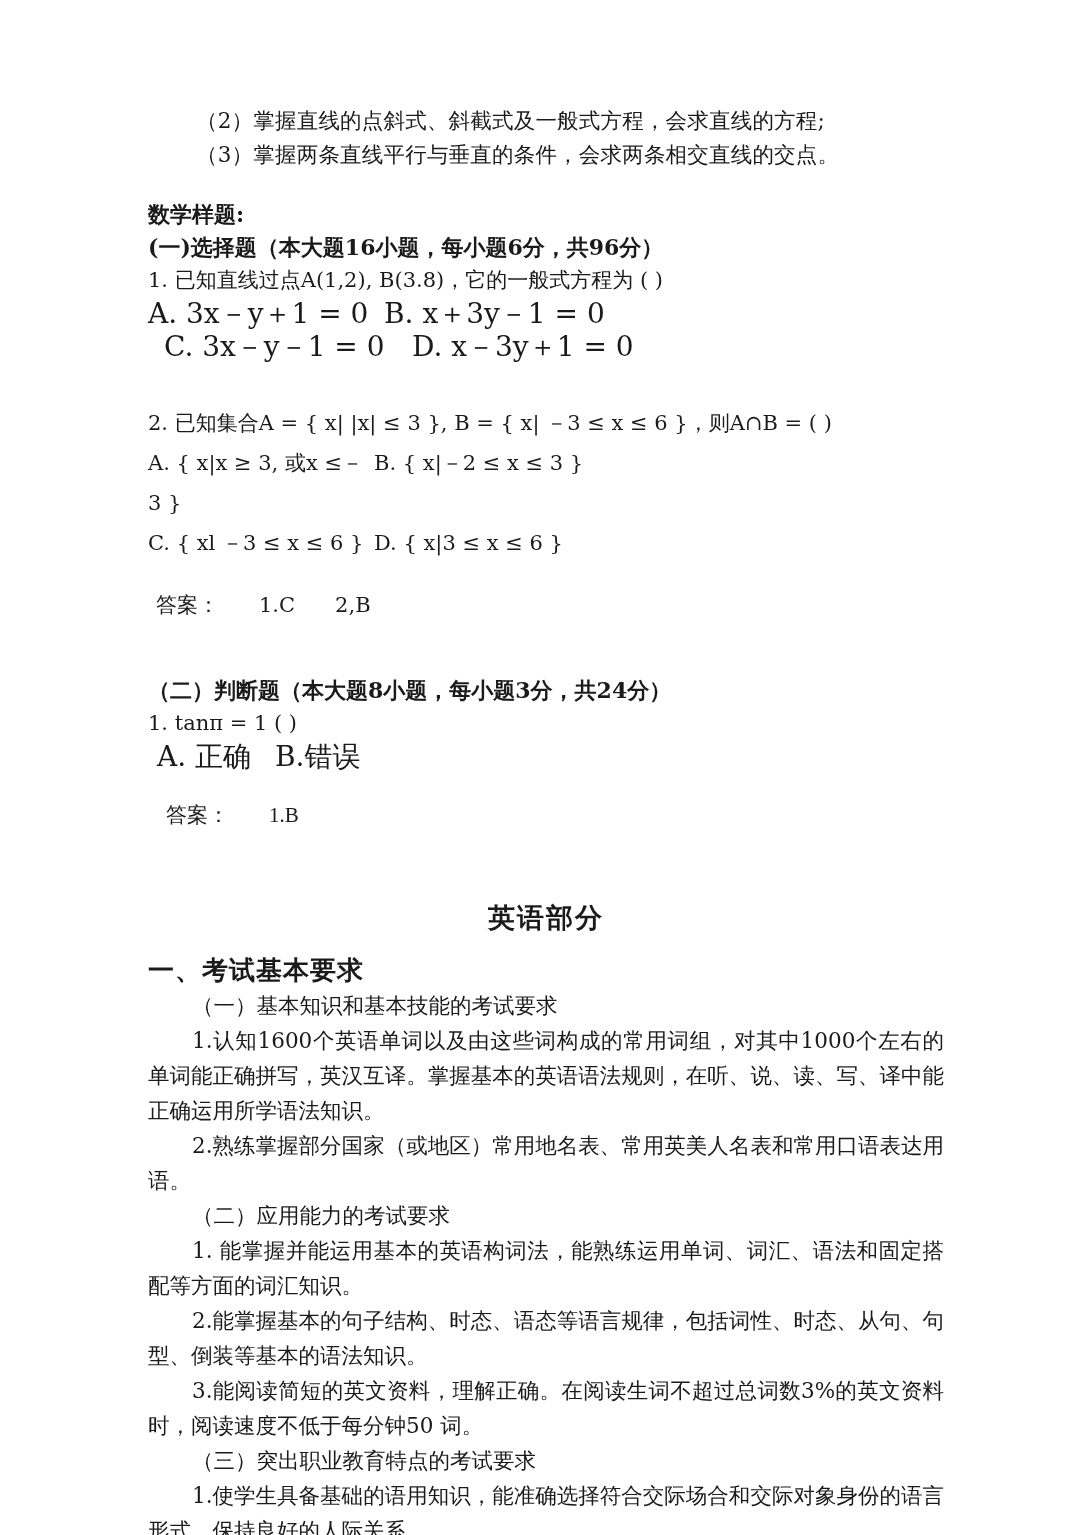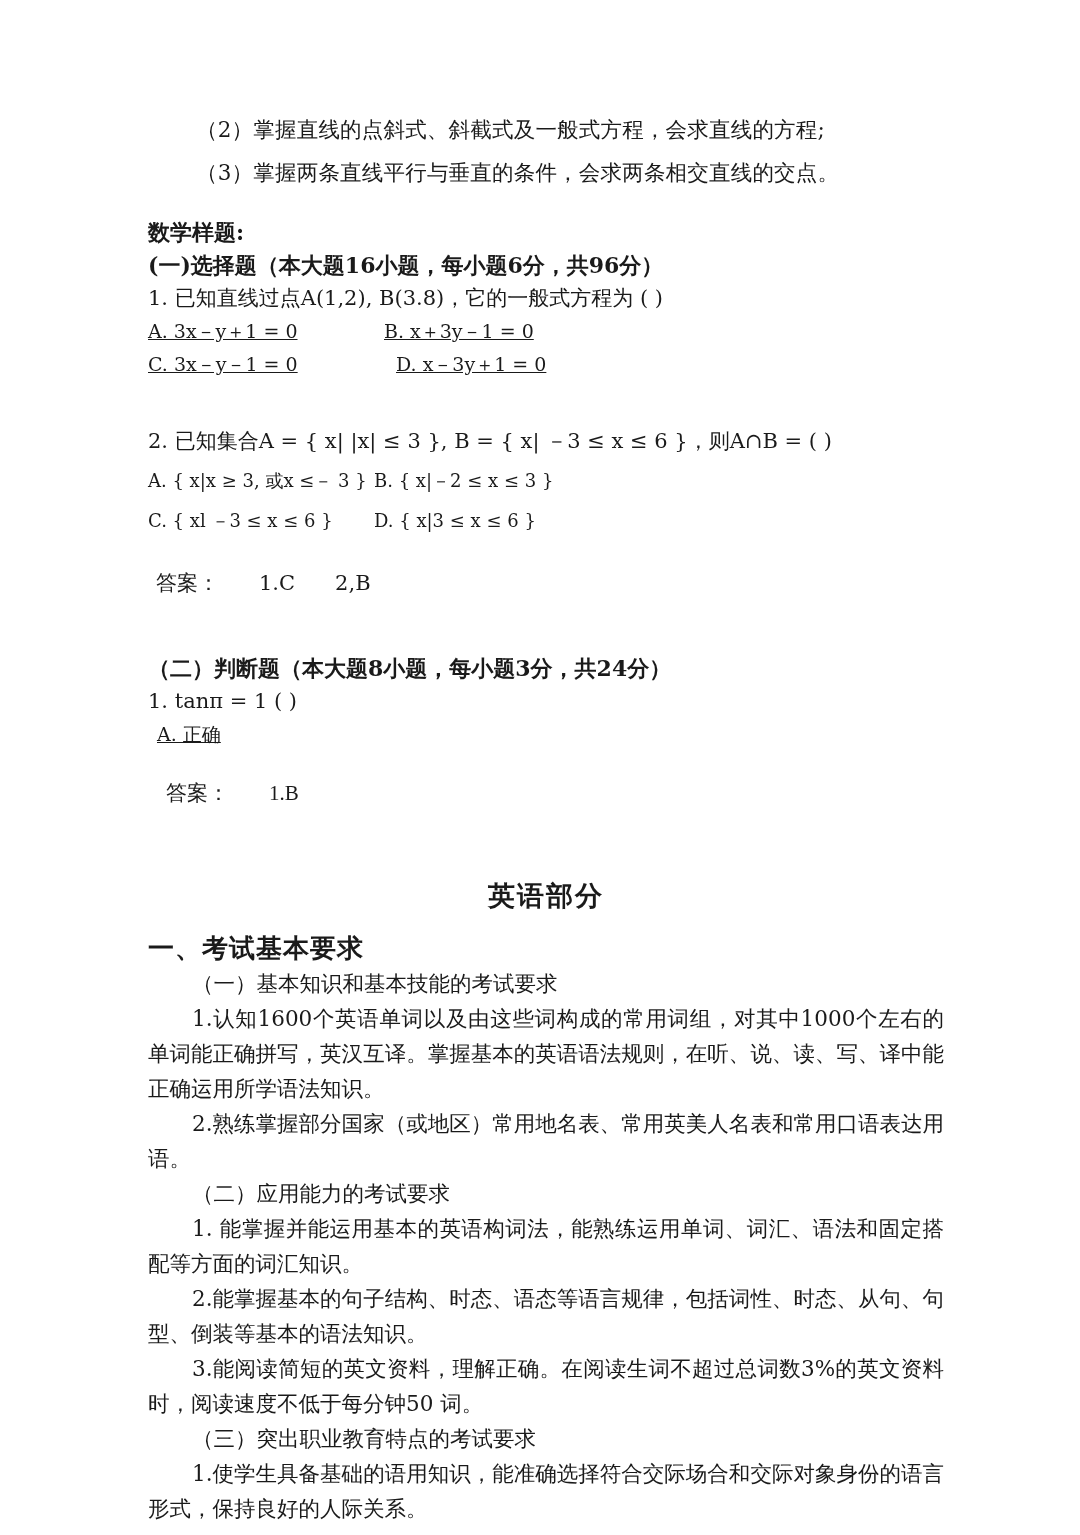--- a/index.html
+++ b/index.html
@@ -37,53 +37,52 @@
     line-height: 34px;
     letter-spacing: 0.2px;
     white-space: pre-wrap;
     word-break: break-word;
   }
   .cn {
     font-family: "DejaVu Serif", "Liberation Serif", serif;
   }
 
   
-  .ind1 { text-indent: 0; padding-left: 48px; margin-top: 9px; }
+  .ind1 { text-indent: 0; padding-left: 48px; }
 
   .gap-sm { height: 14px; }
   .gap-md { height: 26px; }
   .gap-lg { height: 40px; }
   .gap-xl { height: 52px; }
 
   
   .sec-title {
     font-size: 22px;
     line-height: 33px;
     font-weight: bold;
   }
   .q-stem {
     font-size: 21px;
     line-height: 33px;
   }
   .opt-row {
-    font-size: 19px;
+    font-size: 28px;
     line-height: 33px;
     display: flex;
-    text-decoration: underline;
   }
   .opt-a { width: 236px; flex: 0 0 236px; }
   .opt-b { flex: 1 1 auto; }
-  .opt-wide-a { width: 248px; flex: 0 0 248px; }
+  .opt-wide-a { width: 248px; flex: 0 0 248px; margin-left: 16px; }
 
   .q2-stem {
     font-size: 21px;
     line-height: 40px;
   }
   .q2-row {
-    font-size: 18px;
+    font-size: 21px;
     line-height: 40px;
     display: flex;
   }
   .q2-a { width: 226px; flex: 0 0 226px; }
 
   .answer {
     font-size: 21px;
     line-height: 33px;
     padding-left: 8px;
   }
@@ -163,20 +162,21 @@
     </div>
 
     <div class="gap-xl"></div>
 
     <div class="sec-title cn">（二）判断题（本大题8小题，每小题3分，共24分）</div>
 
     <div class="q-stem cn">1. tanπ = 1      (     )</div>
 
     <div class="opt-row">
       <span style="flex:0 0 118px;margin-left:9px;">A.   正确</span>
+      <span class="opt-b">B.错误</span>
     </div>
 
     <div class="gap-md"></div>
 
     <div class="answer answer-indent cn">
       <span>答案：</span><span class="ans-gap"></span><span>1.B</span>
     </div>
 
     <div class="gap-xl"></div>
     <div class="gap-sm"></div>

